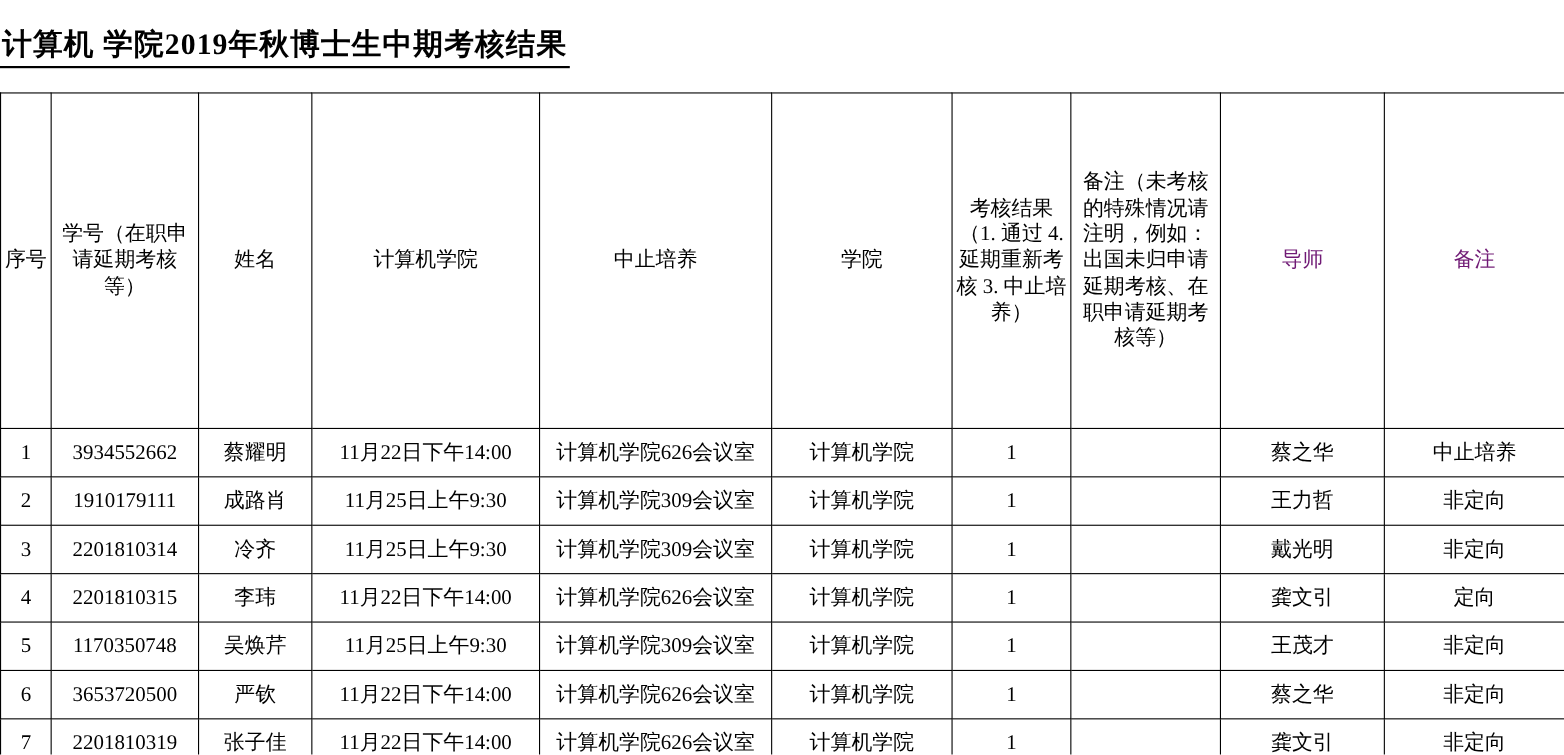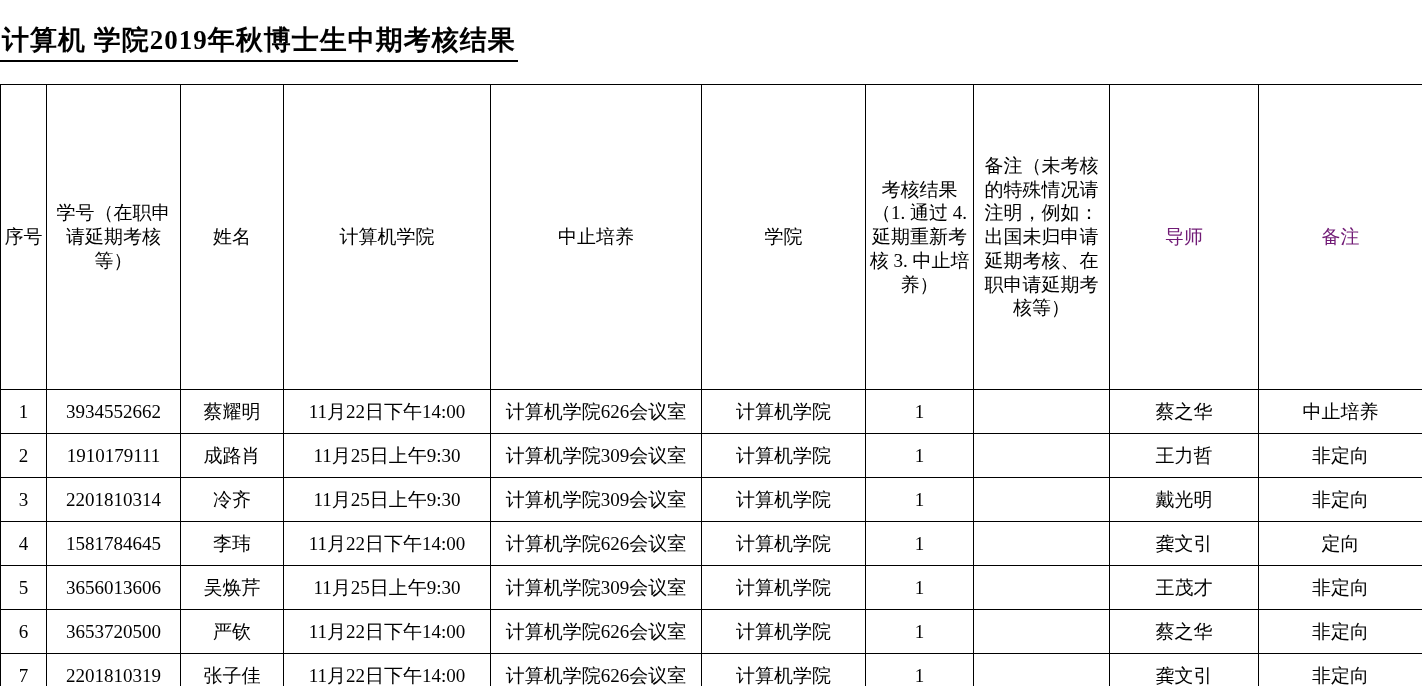--- a/index.html
+++ b/index.html
@@ -147,33 +147,33 @@
         <td>11月25日上午9:30</td>
         <td class="small-text">计算机学院309会议室</td>
         <td>计算机学院</td>
         <td>1</td>
         <td></td>
         <td>戴光明</td>
         <td>非定向</td>
       </tr>
       <tr>
         <td>4</td>
-        <td>1581784645</td>
+        <td>2201810315</td>
         <td>李玮</td>
         <td>11月22日下午14:00</td>
         <td class="small-text">计算机学院626会议室</td>
         <td>计算机学院</td>
         <td>1</td>
         <td></td>
         <td>龚文引</td>
         <td>定向</td>
       </tr>
       <tr>
         <td>5</td>
-        <td>3656013606</td>
+        <td>1170350748</td>
         <td>吴焕芹</td>
         <td>11月25日上午9:30</td>
         <td class="small-text">计算机学院309会议室</td>
         <td>计算机学院</td>
         <td>1</td>
         <td></td>
         <td>王茂才</td>
         <td>非定向</td>
       </tr>
       <tr>

